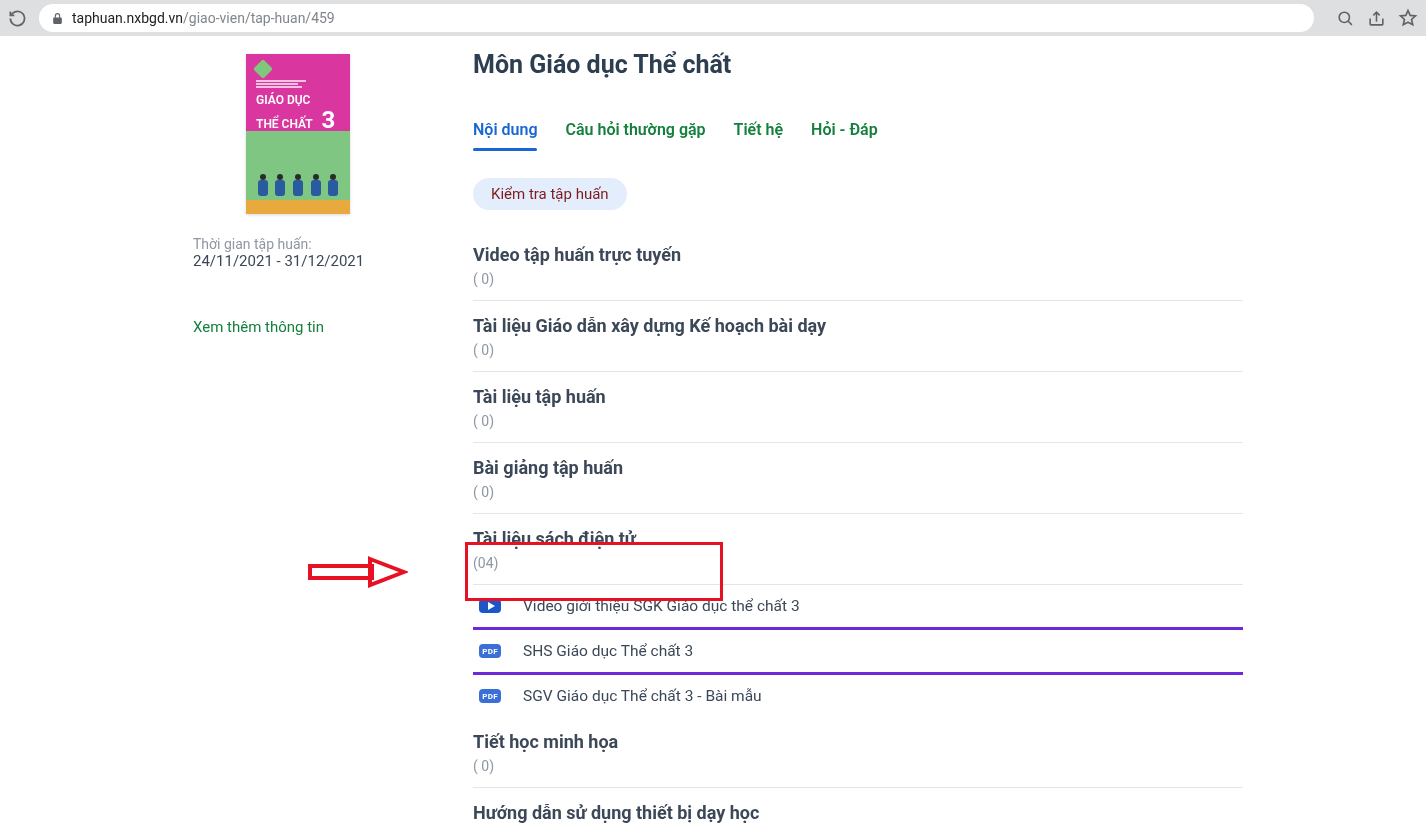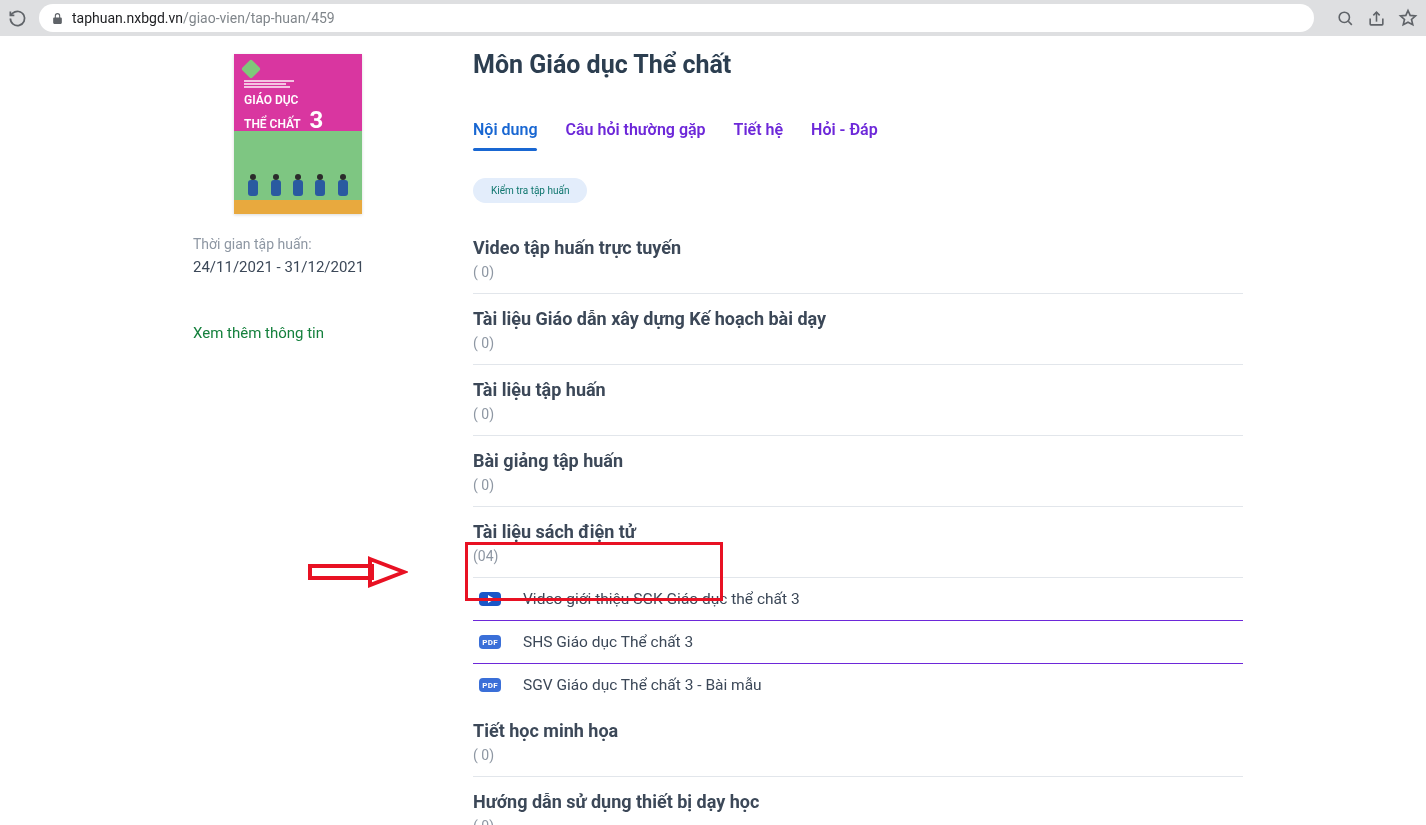--- a/index.html
+++ b/index.html
@@ -38,74 +38,74 @@
     .content {
       width: 1060px;
       display: flex;
       gap: 70px;
       align-items: flex-start;
       padding-left: 10px;
     }
     
     .sidebar { width: 210px; padding-top: 6px; }
     .book-cover {
-      width: 128px;
+      width: 104px;
       height: 160px;
       margin: 0 auto 22px;
       background: linear-gradient(to bottom, #d936a0 0%, #d936a0 48%, #7ec682 48%, #7ec682 100%);
       position: relative;
       box-shadow: 0 1px 3px rgba(0,0,0,0.15);
     }
     .cover-top { padding: 8px 10px; }
     .cover-kite { width: 14px; height: 14px; background: #7fc77a; border-radius: 2px; transform: rotate(45deg); margin-bottom: 4px; }
     .cover-lines { display: flex; flex-direction: column; gap: 1px; margin-bottom: 6px; }
     .cover-line { height: 2px; background: rgba(255,255,255,0.7); width: 50px; }
     .cover-title { color: #fff; font-size: 12px; font-weight: 600; line-height: 1.1; }
     .cover-grade { color: #fff; font-size: 24px; font-weight: 700; display: inline-block; margin-left: 6px; }
     .cover-kids { position: absolute; bottom: 18px; left: 0; right: 0; display: flex; justify-content: space-around; padding: 0 8px; }
     .kid { width: 10px; height: 22px; position: relative; }
     .kid::before { content: ''; position: absolute; top: 0; left: 2px; width: 6px; height: 6px; background: #2b2b2b; border-radius: 50%; }
     .kid::after { content: ''; position: absolute; top: 6px; left: 0; width: 10px; height: 16px; background: #2a5aa0; border-radius: 3px; }
     .cover-footer { position: absolute; bottom: 0; left: 0; right: 0; height: 14px; background: #e8a93e; }
     
-    .meta-label { color: #8e97a3; font-size: 14px; margin-bottom: 6px; }
+    .meta-label { color: #8e97a3; font-size: 14px; }
     .meta-value { color: #3c4858; font-size: 15px; margin-bottom: 48px; }
     .info-link { color: #15803d; font-size: 15px; cursor: pointer; }
     
     .main { flex: 1; padding-top: 2px; }
     .page-title { font-size: 25px; font-weight: 700; color: #2c3e50; margin-bottom: 41px; }
     
     .tabs { display: flex; gap: 28px; border-bottom: 1px solid transparent; margin-bottom: 26px; }
-    .tab { font-size: 16px; font-weight: 600; color: #6d28d9; padding-bottom: 12px; cursor: pointer; position: relative; }
+    .tab { font-size: 16px; font-weight: 600; color: #15803d; padding-bottom: 12px; cursor: pointer; position: relative; }
     .tab.active { color: #1967d2; }
     .tab.active::after { content: ''; position: absolute; left: 0; right: 0; bottom: 0; height: 3px; background: #1967d2; border-radius: 2px; }
     
     .check-pill {
       display: inline-block;
       background: #e3edfb;
-      color: #0f766e;
-      font-size: 10px;
+      color: #7f1d1d;
+      font-size: 15px;
       padding: 7px 18px;
       border-radius: 18px;
       margin-bottom: 20px;
       cursor: pointer;
       text-align: center;
     }
     
     .section { border-bottom: 1px solid #e2e6eb; padding: 14px 0 13px; display: flex; align-items: baseline; gap: 6px; flex-direction: column; }
     .section-title { font-size: 18px; font-weight: 700; color: #3c4858; }
     .section-count { font-size: 14px; color: #8e97a3; }
     
     .items-wrap { }
     .item-row {
       display: flex;
       align-items: center;
       gap: 22px;
       padding: 12px 6px 12px 6px;
-      border-bottom: 1px solid #6d28d9;
+      border-bottom: 3px solid #6d28d9;
       cursor: pointer;
     }
     .item-row:last-child { border-bottom: none; }
     .item-icon {
       width: 22px;
       height: 14px;
       border-radius: 4px;
       display: flex;
       align-items: center;
       justify-content: center;

